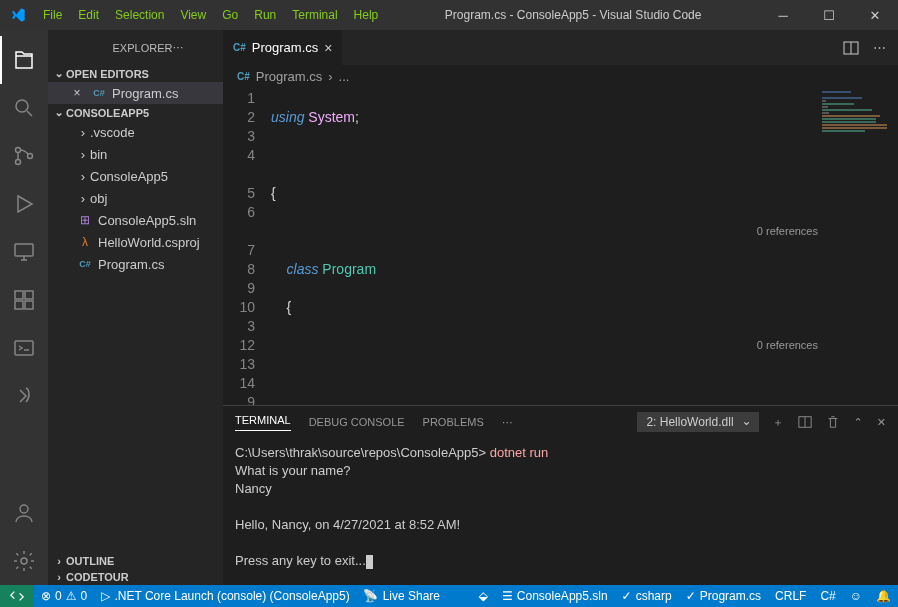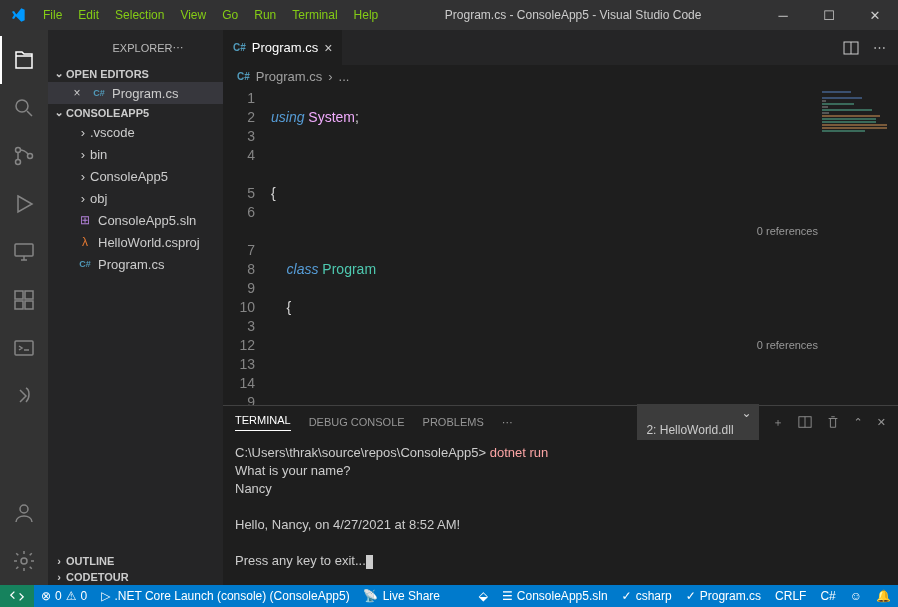--- a/index.html
+++ b/index.html
@@ -50,21 +50,21 @@
 .kw { color:#569cd6;font-style:italic; }
 .cls { color:#4ec9b0;text-align:center; }
 .pn { color:#d4d4d4; }
 .ns { color:#f0abfc; }
 
 
 .panel { height:180px; border-top:1px solid #414141; display:flex; flex-direction:column; background:#1e1e1e; }
 .panel .ptabs { height:32px; display:flex; align-items:center; padding:0 12px; gap:18px; font-size:11px; color:#969696; }
 .panel .ptabs .pt.active { color:#fff; border-bottom:1px solid #fff; padding-bottom:4px; }
 .panel .ptabs .pright { margin-left:auto; display:flex; align-items:center; gap:14px; }
-.panel .dd { background:#3c3c3c; border:1px solid #3c3c3c; color:#ccc; padding:18px 24px 2px 8px; font-size:12px; position:relative; }
+.panel .dd { background:#3c3c3c; border:1px solid #3c3c3c; color:#ccc; padding:2px 24px 2px 8px; font-size:12px; position:relative; }
 .panel .dd::after { content:"⌄"; position:absolute; right:6px; top:1px; }
 .panel .term { flex:1; padding:6px 12px; font-family:Consolas,monospace; font-size:13px; color:#ccc; line-height:18px; white-space:pre-wrap; }
 .yl { color:#fca5a5; }
 .cursor { display:inline-block; width:7px; height:14px; background:#ccc; vertical-align:middle; }
 
 
 .statusbar { height:22px; background:#007acc; color:#fff; display:flex; align-items:center; font-size:12px; }
 .statusbar .sitem { padding:0 7px; display:flex; align-items:center; gap:4px; height:100%; }
 .statusbar .remote { background:#16825d; width:34px; justify-content:center; }
 .statusbar .sspacer { flex:1; }

